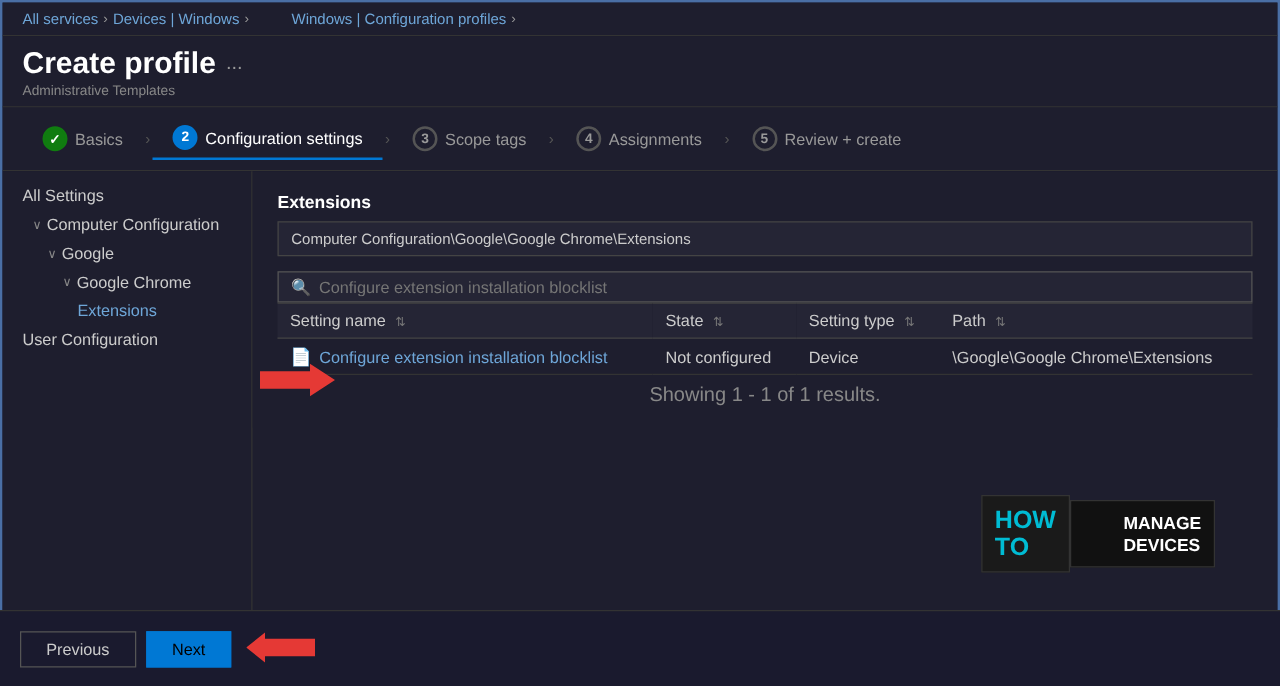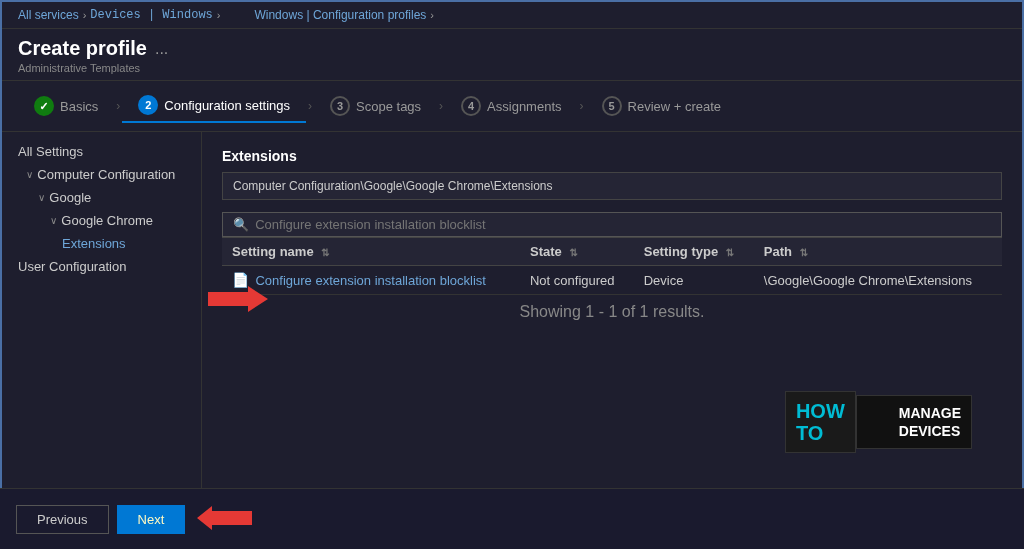--- a/index.html
+++ b/index.html
@@ -32,21 +32,21 @@
       background: #1e1e2e;
       padding: 8px 16px 6px 16px;
       border-bottom: 1px solid #333;
     }
     .header-title {
       display: flex;
       align-items: center;
       gap: 8px;
     }
     .header-title h1 {
-      font-size: 20px;
+      font-size: 24px;
       font-weight: 600;
       color: #fff;
     }
     .header-title .ellipsis {
       color: #999;
       font-size: 16px;
       cursor: pointer;
     }
     .header-subtitle {
       font-size: 11px;
@@ -185,21 +185,21 @@
     .results-table {
       width: 100%;
       border-collapse: collapse;
       font-size: 13px;
     }
     .results-table th {
       background: #252535;
       color: #ccc;
       padding: 6px 10px;
       text-align: left;
-      font-weight: 700;
+      font-weight: 400;
       border-bottom: 1px solid #444;
       border-top: 1px solid #444;
       cursor: pointer;
     }
     .results-table th .sort-icon {
       font-size: 10px;
       color: #777;
       margin-left: 4px;
     }
     .results-table td {
@@ -261,38 +261,38 @@
       border: 1px solid #555;
       color: #ccc;
       cursor: pointer;
       font-size: 13px;
       font-family: 'Segoe UI', Arial, sans-serif;
     }
     .btn-next {
       padding: 6px 20px;
       background: #0078d4;
       border: 1px solid #0078d4;
-      color: #fef9c3;
+      color: #000000;
       cursor: pointer;
       font-size: 13px;
       font-family: 'Segoe UI', Arial, sans-serif;
     }
 
     .content-wrapper {
       position: relative;
       flex: 1;
     }
   </style>
 </head>
 <body>
 
 <div class="breadcrumb-bar">
   <a style="color:#6ea6d8;text-decoration:none;">All services</a>
   <span>›</span>
-  <a style="color:#6ea6d8;text-decoration:none;font-family:Liberation Mono, monospace;">Devices | Windows</a>
+  <a style="color:#6ea6d8;text-decoration:none;">Devices | Windows</a>
   <span>›</span>
   <a style="color:#6ea6d8;text-decoration:none;margin-left:30px;">Windows | Configuration profiles</a>
   <span>›</span>
 </div>
 
 <div class="header">
   <div class="header-title">
     <h1>Create profile</h1>
     <span class="ellipsis">...</span>
   </div>

